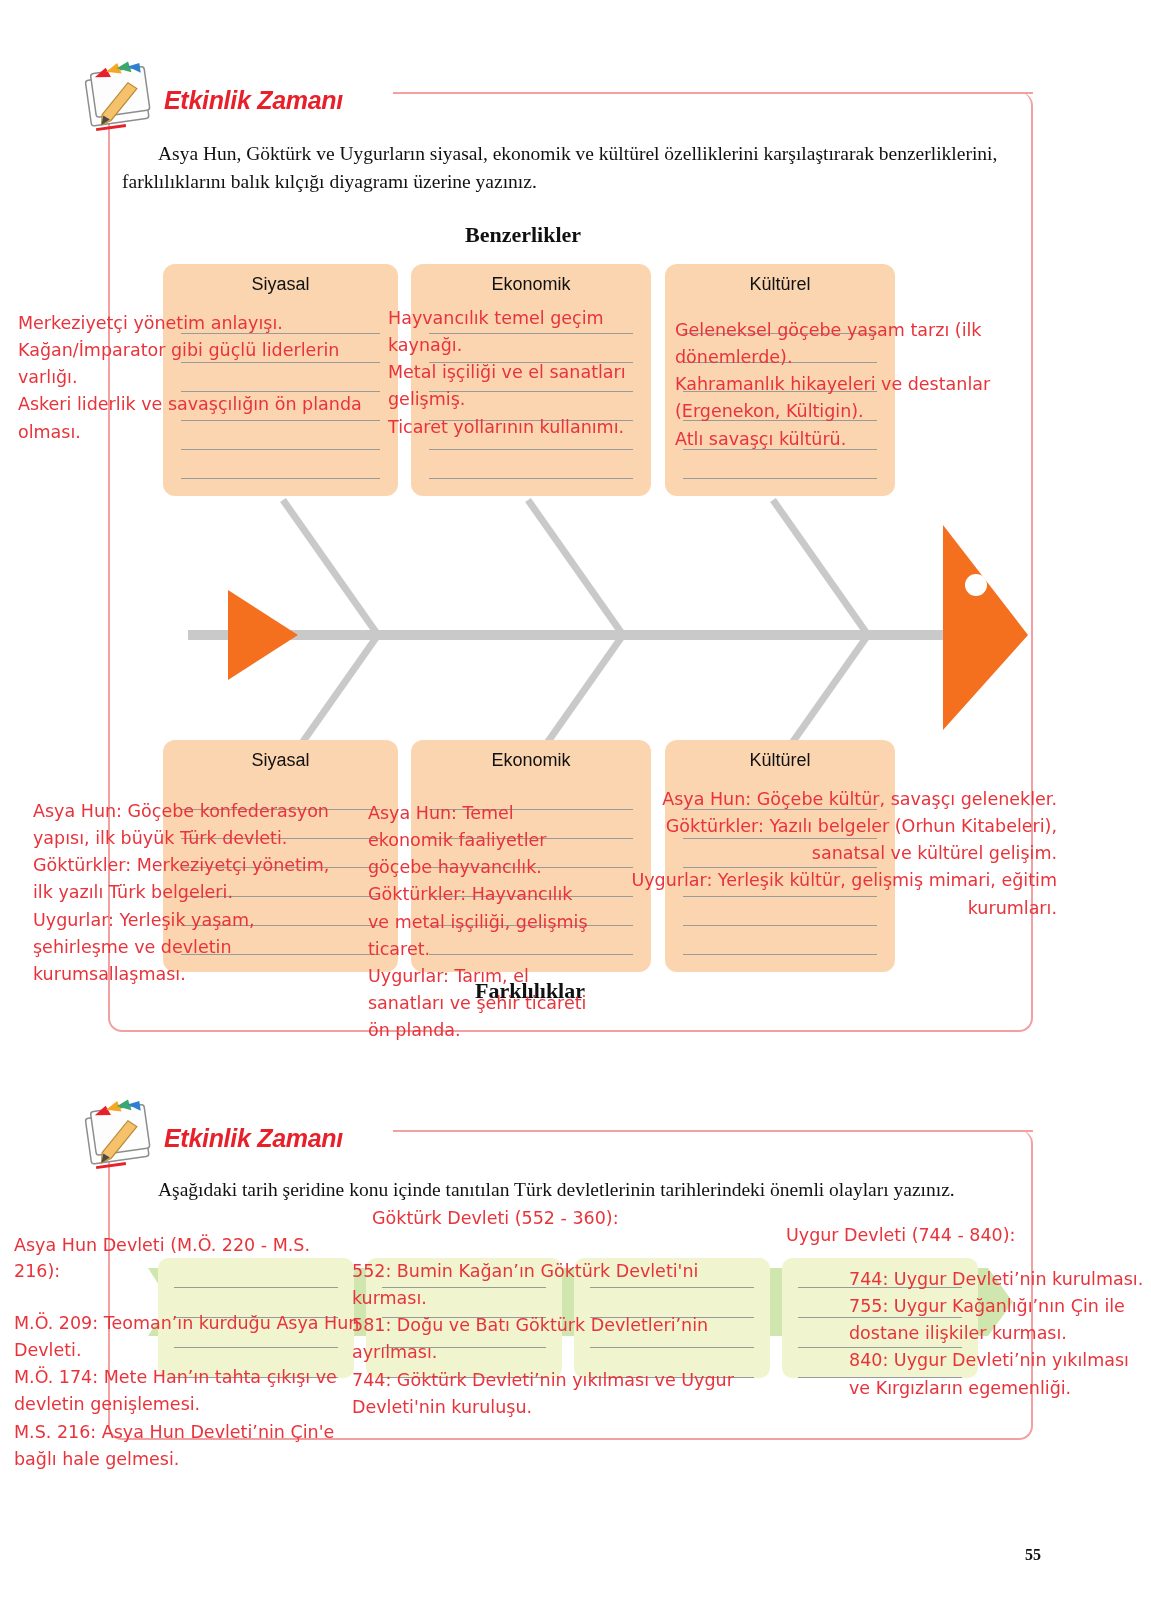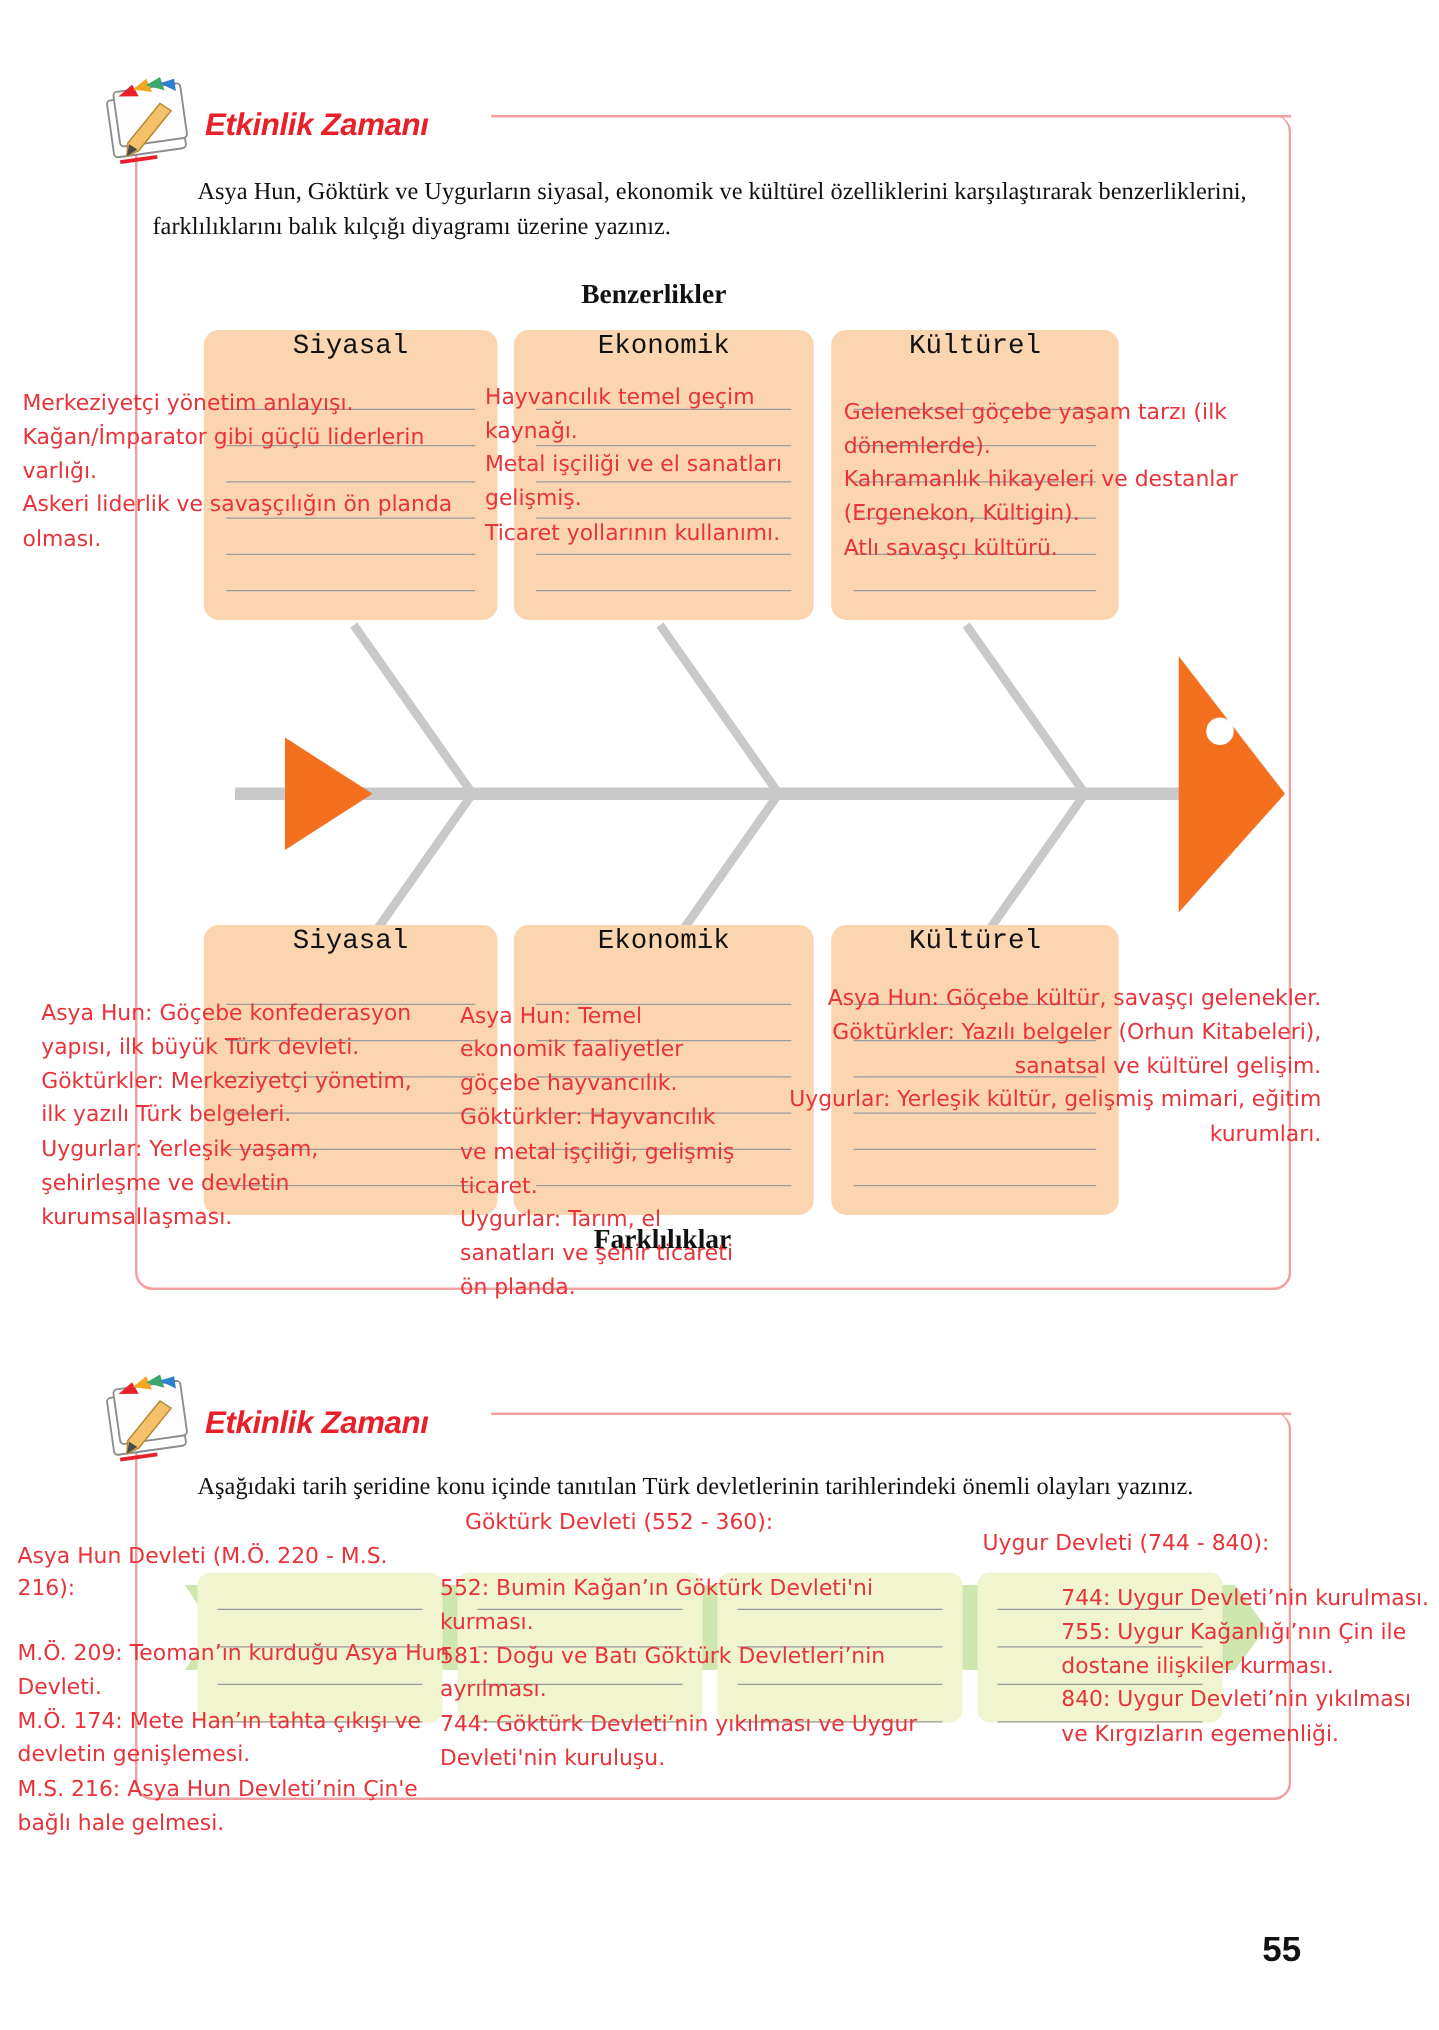--- a/index.html
+++ b/index.html
@@ -100,23 +100,24 @@
   #farkliliklar-heading { left: 475px; top: 978px; }
 
   .bone-box {
     position: absolute;
     background: #fbd5b0;
     border-radius: 12px;
     box-sizing: border-box;
   }
   .bone-box .bone-label {
     text-align: center;
-    font-family: Liberation Mono, monospace;
-    font-size: 22px;
+    font-family: Liberation Sans, sans-serif;
+    font-size: 18px;
     color: #111;
+    margin-top: 10px;
   }
   .bone-lines {
     margin: 10px 18px 0 18px;
   }
   .bone-lines i {
     display: block;
     border-bottom: 1px solid #9a9a9a;
     height: 28px;
   }
 
@@ -183,24 +184,24 @@
   #tl-title-2 { left: 372px; top: 1205px; width: 330px; }
   #tl-title-3 { left: 786px; top: 1222px; width: 300px; }
 
   #tl-ans-1 { left: 14px; top: 1310px; width: 355px; }
   #tl-ans-2 { left: 352px; top: 1258px; width: 400px; }
   #tl-ans-3 { left: 810px; top: 1266px; width: 300px; margin-left: 39px; }
 
   #page-number {
     position: absolute;
     right: 110px;
-    bottom: 48px;
-    font-family: Liberation Sans, sans-serif;
+    bottom: 60px;
+    font-family: Liberation Serif, serif;
     font-weight: bold;
-    font-size: 28px;
+    font-size: 16px;
     color: #111;
   }
 </style>
 </head>
 <body>
 
 <div id="activity-1-frame" class="activity-frame"></div>
 
 <svg id="activity-1-icon" class="note-icon" viewBox="0 0 84 76">
   <g transform="rotate(-8 42 38)">

